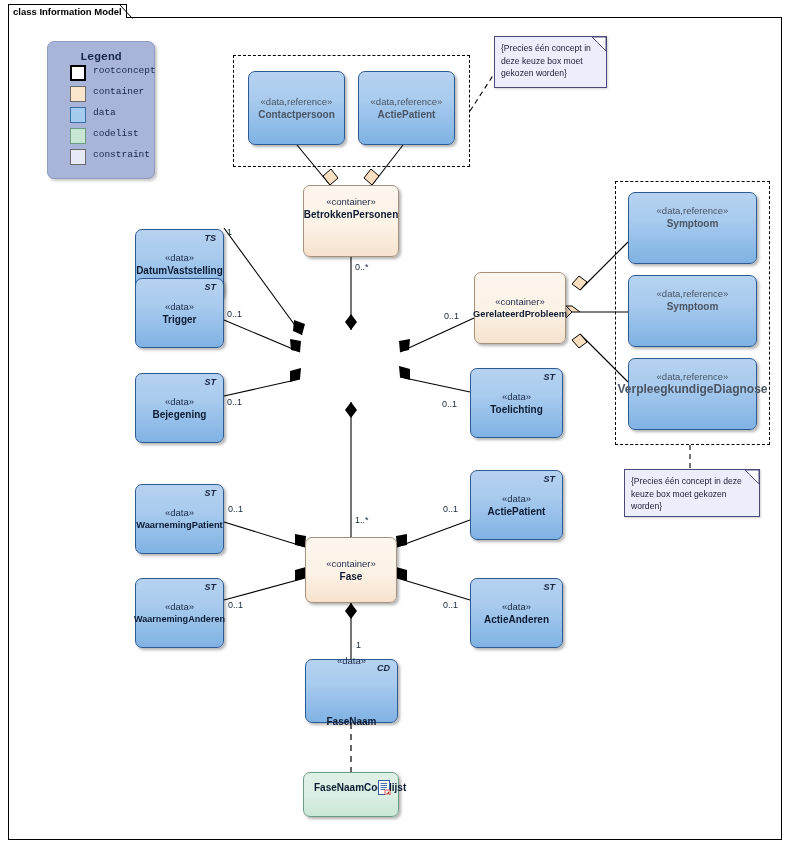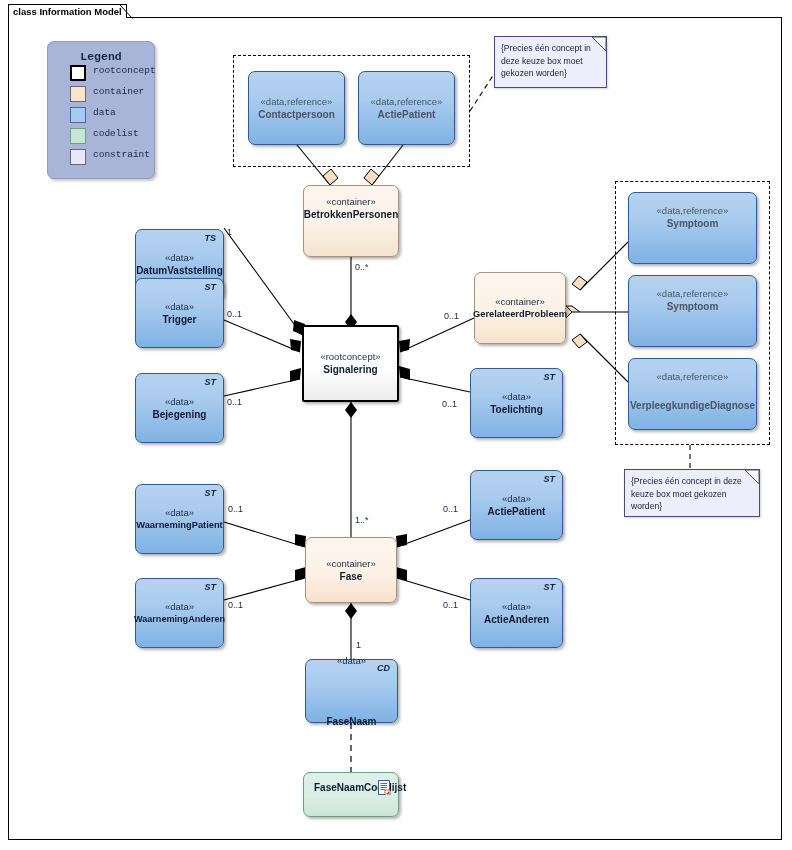--- a/index.html
+++ b/index.html
@@ -342,24 +342,20 @@
     <div class="stereo">«data»</div>
     <div class="nm">Trigger</div>
   </div>
 
   <div class="node n-data" style="left:135px; top:373px; width:89px; height:70px;">
     <div class="corner">ST</div>
     <div class="stereo">«data»</div>
     <div class="nm">Bejegening</div>
   </div>
 
-  <div class="node n-root" style="left:302px; top:325px; width:97px; height:77px;">
-    <div class="stereo">«rootconcept»</div>
-    <div class="nm">Signalering</div>
-  </div>
 
   <div class="node n-container" style="left:474px; top:272px; width:92px; height:72px;">
     <div class="stereo">«container»</div>
     <div class="nm" style="font-size:9.3px;">GerelateerdProbleem</div>
   </div>
 
   <div class="node n-data" style="left:470px; top:368px; width:93px; height:70px;">
     <div class="corner">ST</div>
     <div class="stereo">«data»</div>
     <div class="nm">Toelichting</div>
@@ -370,21 +366,21 @@
     <div class="nm">Symptoom</div>
   </div>
 
   <div class="node n-ref" style="left:628px; top:275px; width:129px; height:72px; justify-content:flex-start; padding-top:12px;">
     <div class="stereo">«data,reference»</div>
     <div class="nm">Symptoom</div>
   </div>
 
   <div class="node n-ref" style="left:628px; top:358px; width:129px; height:72px; justify-content:flex-start; padding-top:12px;">
     <div class="stereo">«data,reference»</div>
-    <div class="nm" style="font-size:10px;margin-top:16px;">VerpleegkundigeDiagnose</div>
+    <div class="nm" style="font-size:12px;">VerpleegkundigeDiagnose</div>
   </div>
 
   <div class="node n-data" style="left:135px; top:484px; width:89px; height:70px;">
     <div class="corner">ST</div>
     <div class="stereo">«data»</div>
     <div class="nm" style="font-size:9.3px;">WaarnemingPatient</div>
   </div>
 
   <div class="node n-data" style="left:135px; top:578px; width:89px; height:70px;">
     <div class="corner">ST</div>

